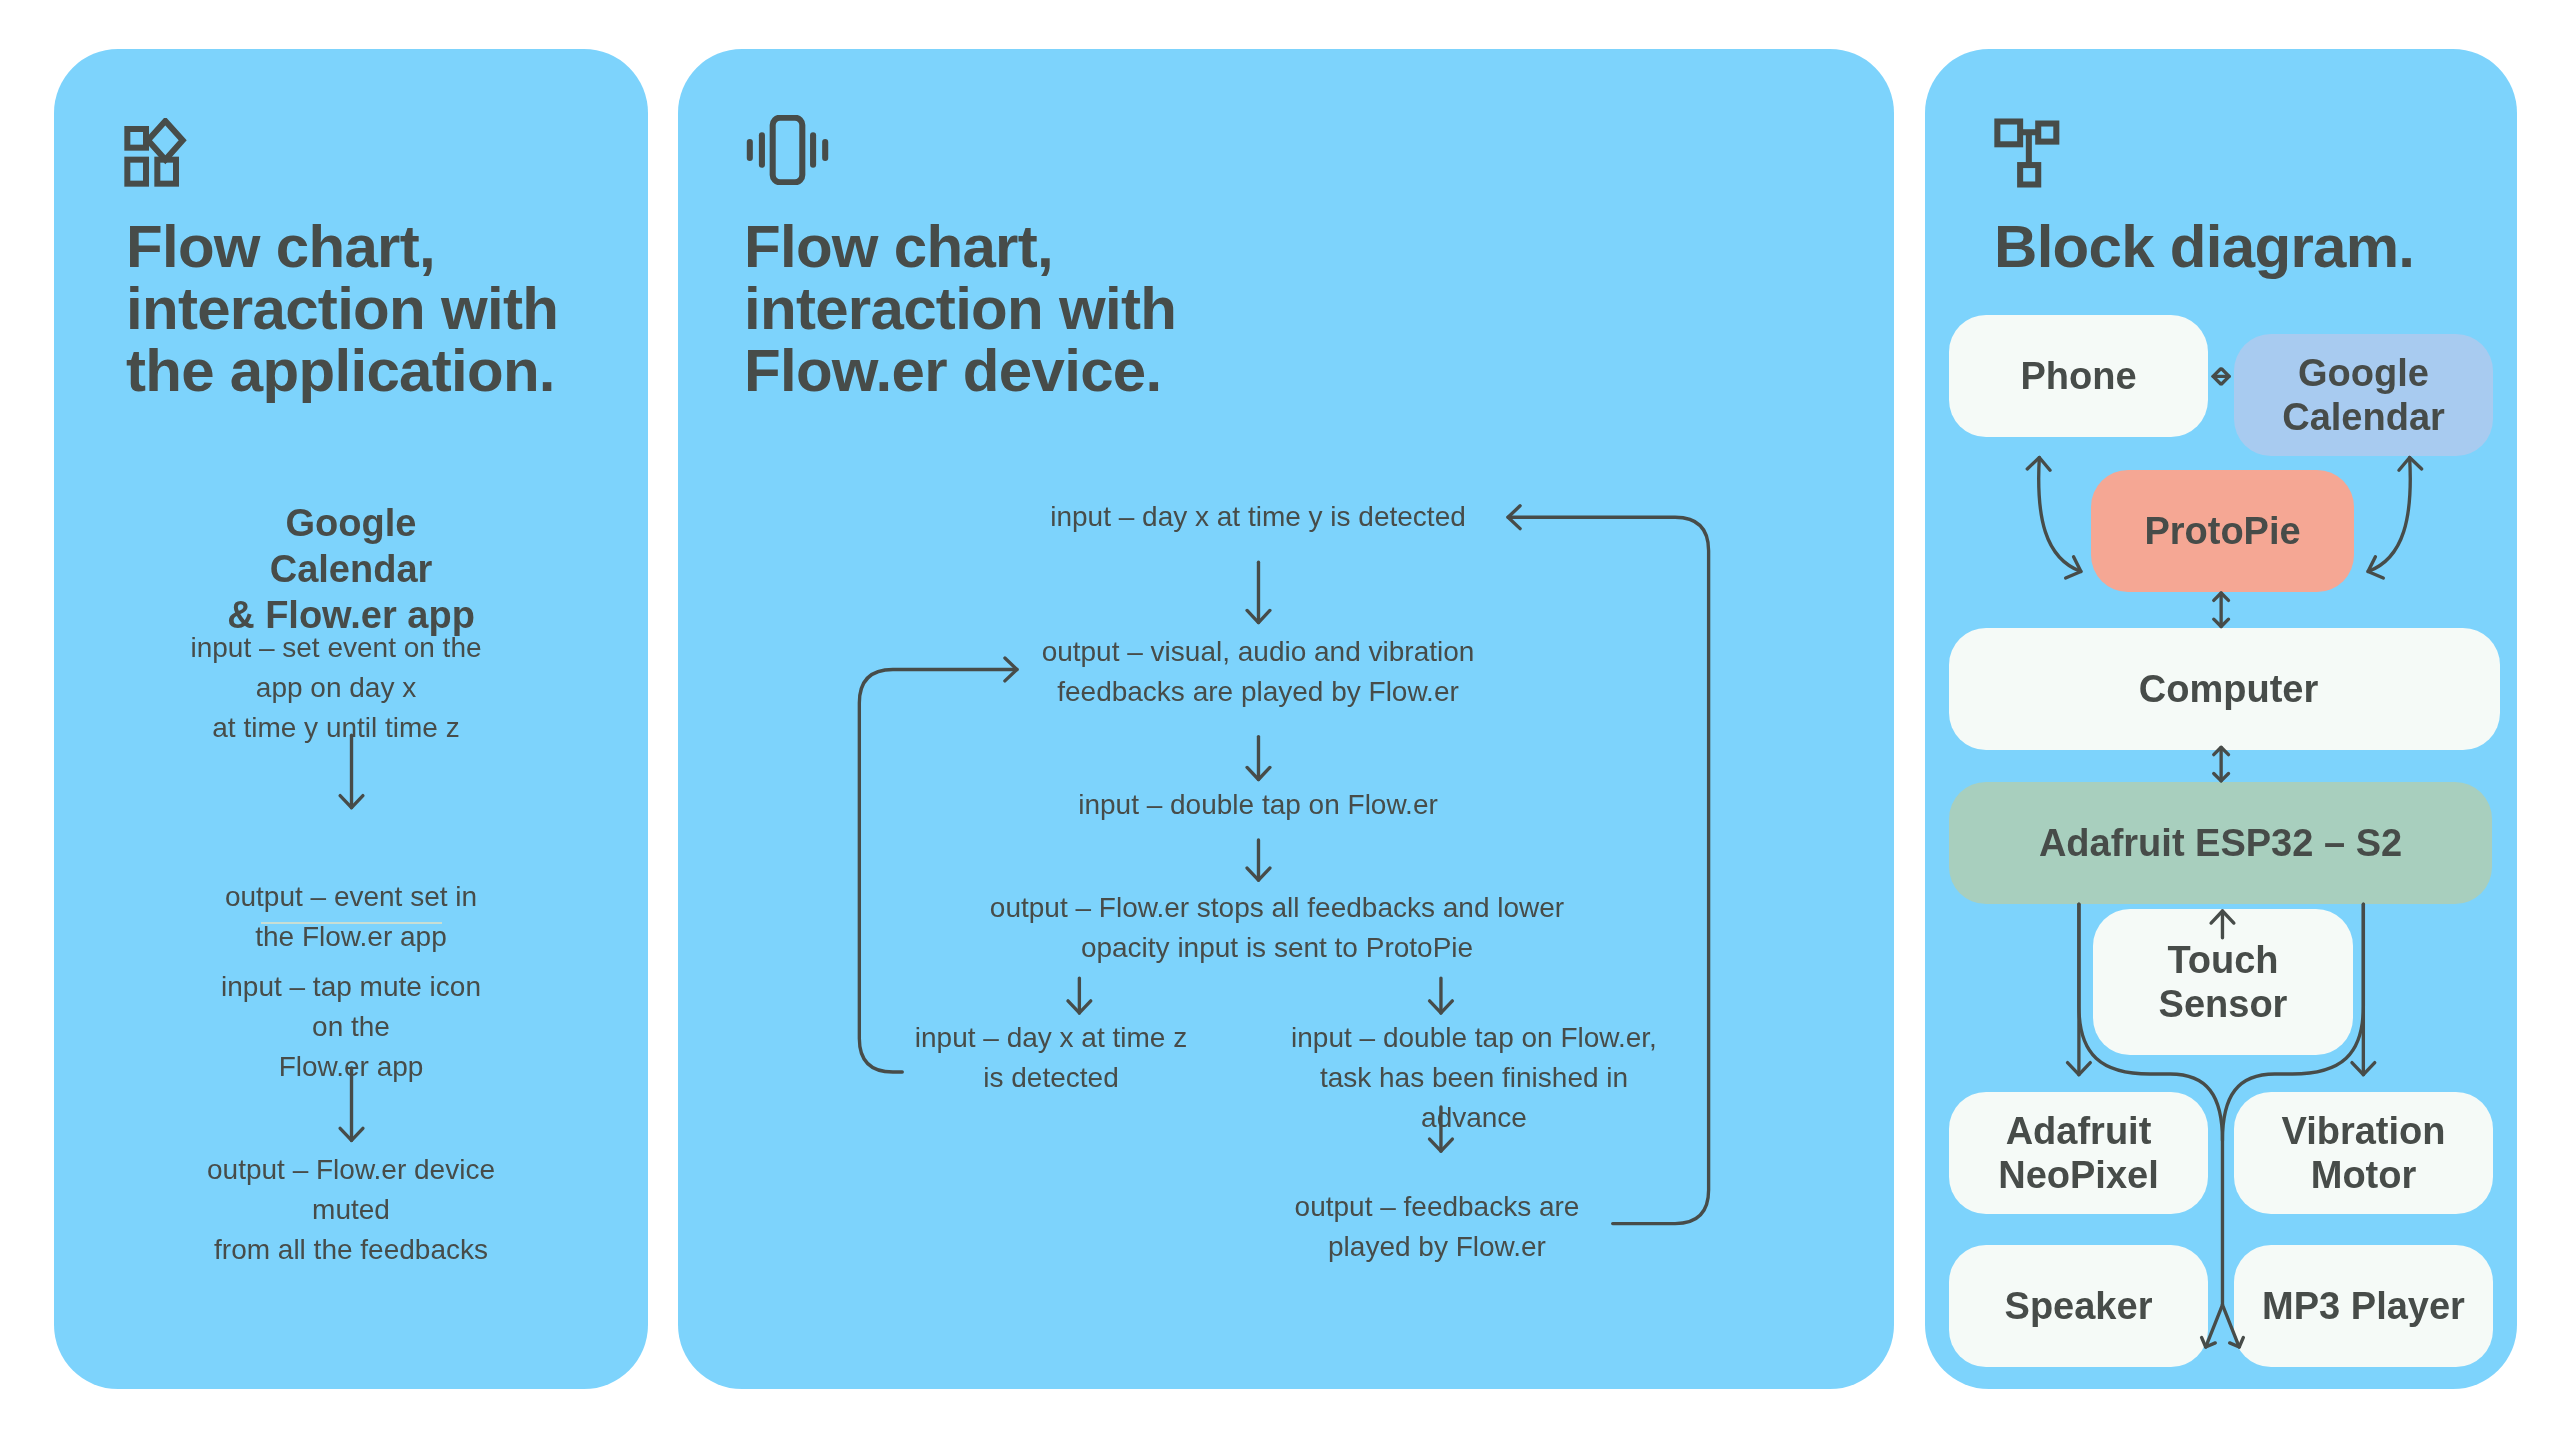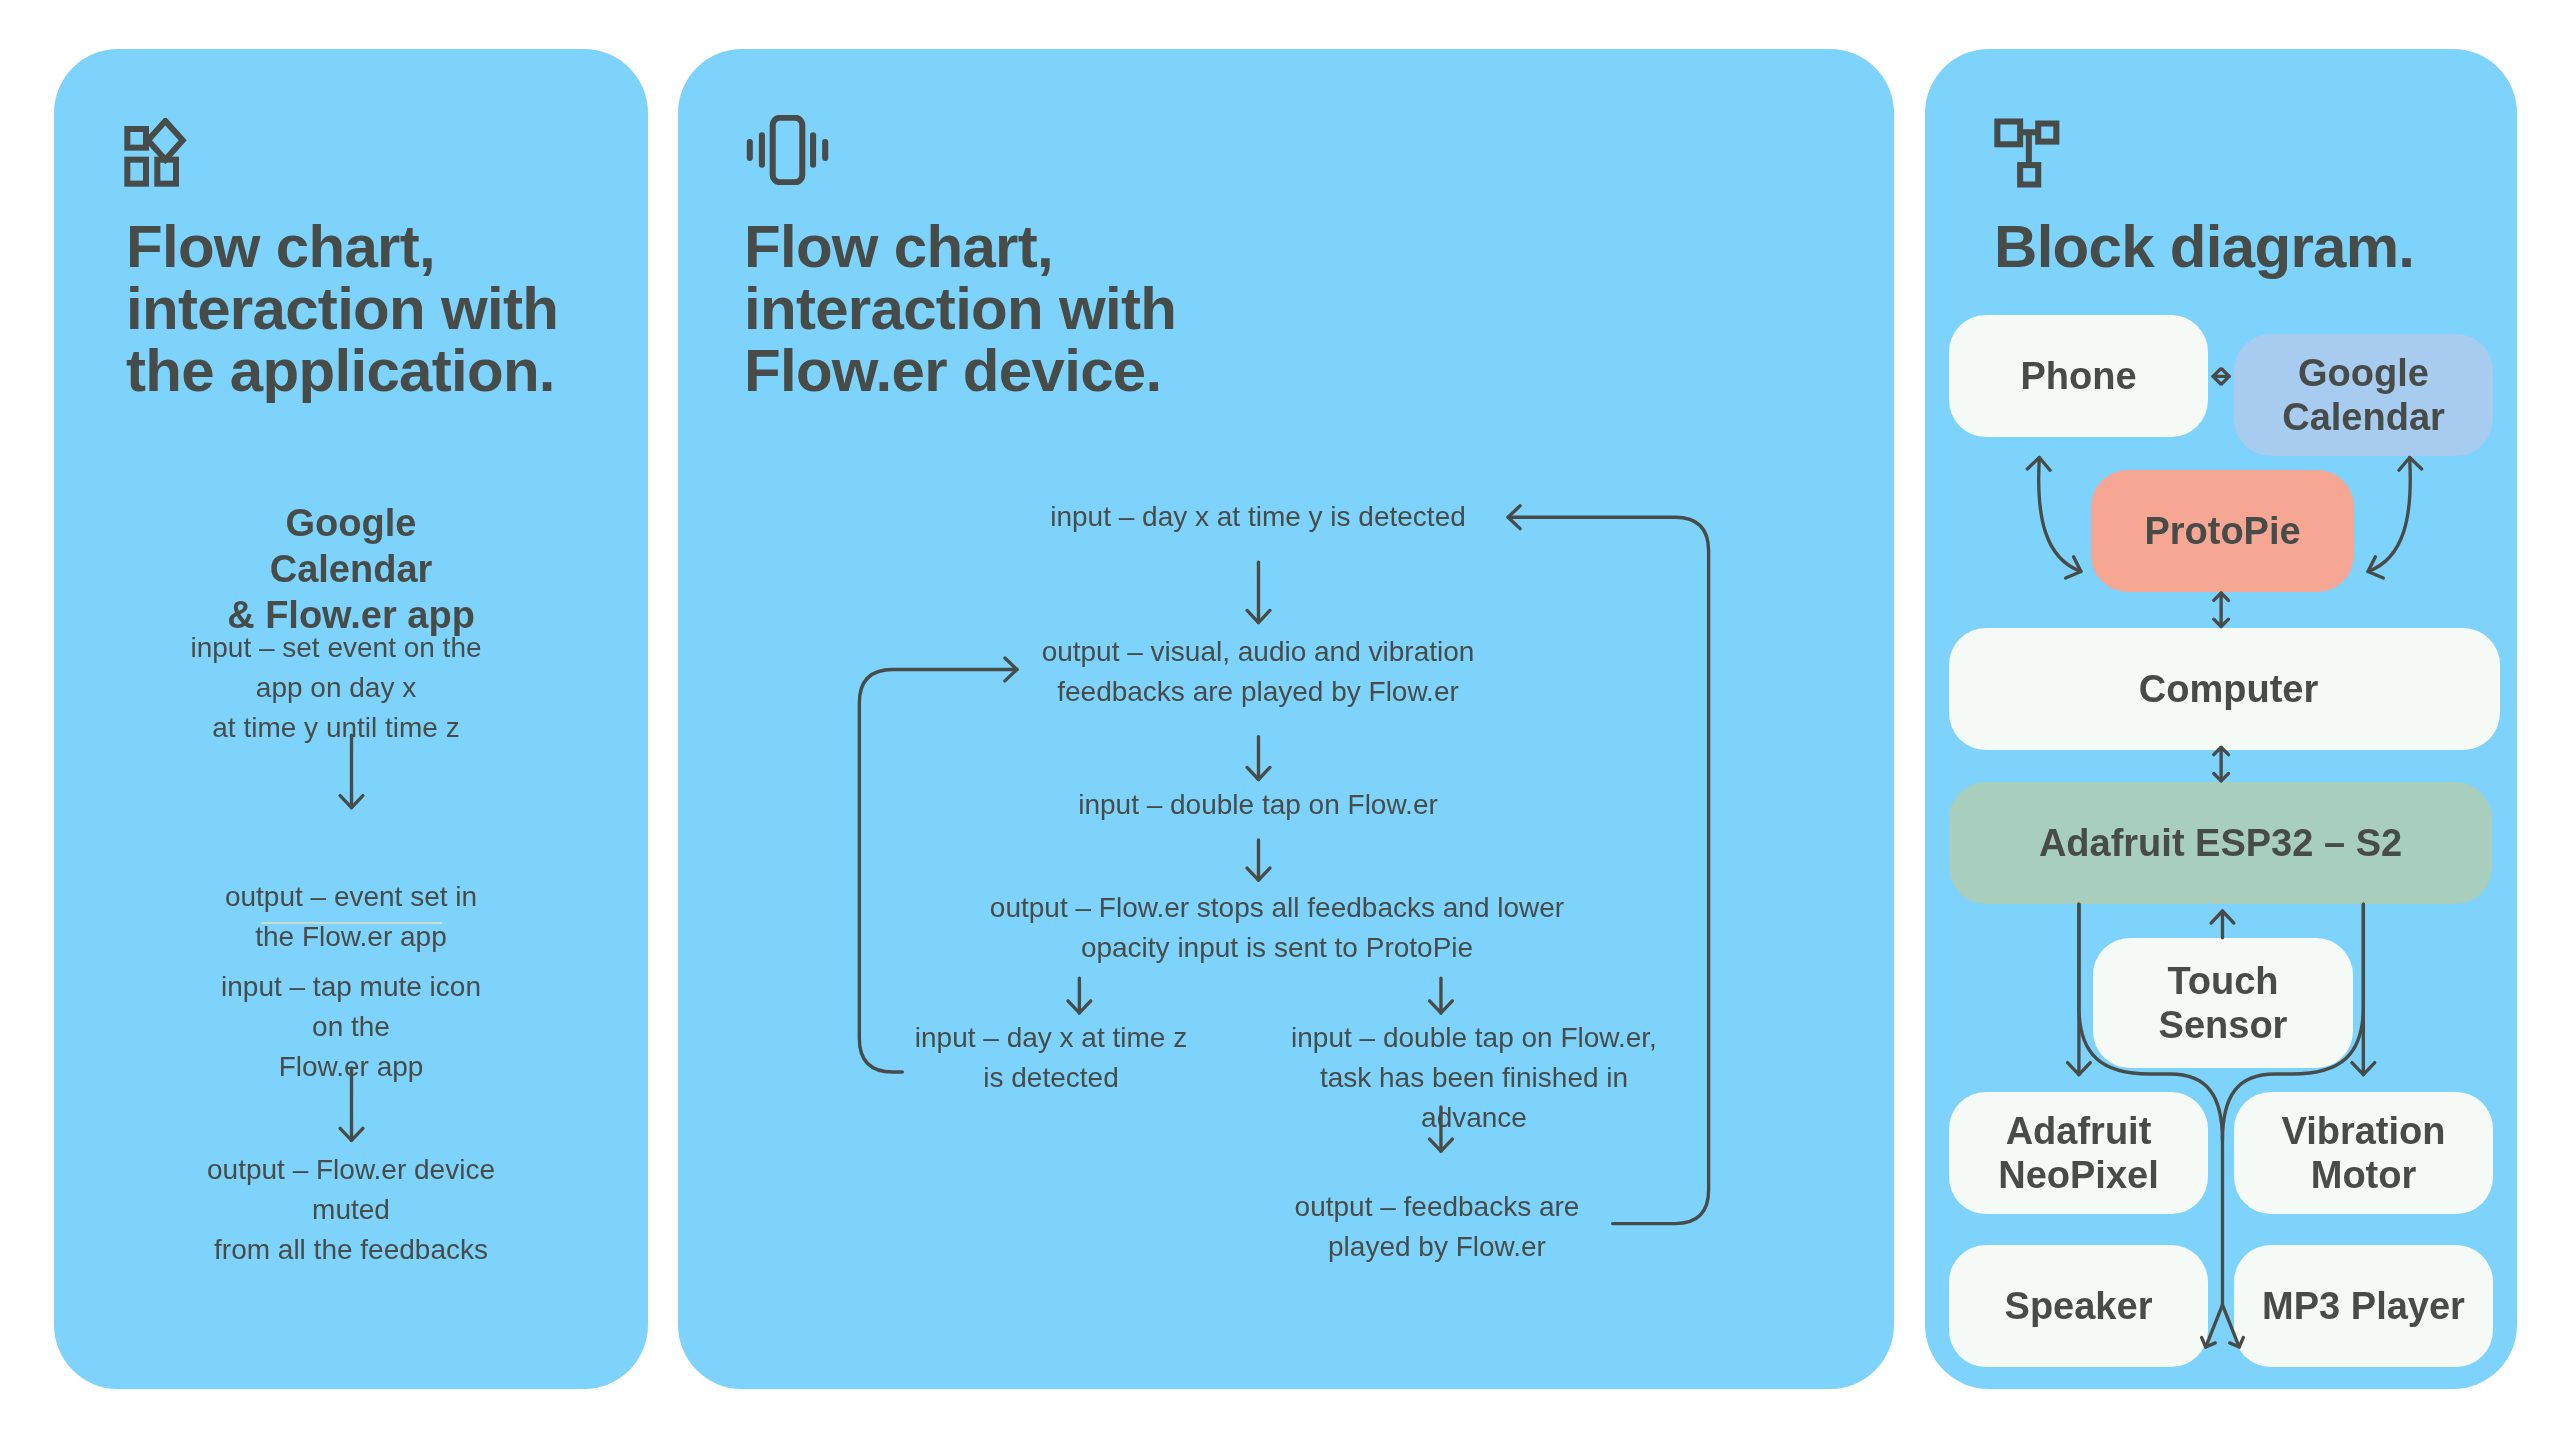--- a/index.html
+++ b/index.html
@@ -97,21 +97,21 @@
     </div>
   <div class="block salmon" style="left:166px;top:421px;width:263px;height:122px;">
     <span class="lbl">ProtoPie</span>
     </div>
   <div class="block" style="left:24px;top:579px;width:543px;height:122px;padding-left:8px;">
     <span class="lbl">Computer</span>
     </div>
   <div class="block green" style="left:24px;top:733px;width:543px;height:122px;">
     <span class="lbl">Adafruit ESP32 – S2</span>
     </div>
-  <div class="block" style="left:168px;top:889px;width:260px;height:130px;">
+  <div class="block" style="left:168px;top:860px;width:260px;height:146px;">
     <span class="lbl">Touch
 Sensor</span>
     </div>
   <div class="block" style="left:24px;top:1043px;width:259px;height:122px;">
     <span class="lbl">Adafruit
 NeoPixel</span>
     </div>
   <div class="block" style="left:309px;top:1043px;width:259px;height:122px;">
     <span class="lbl">Vibration
 Motor</span>

